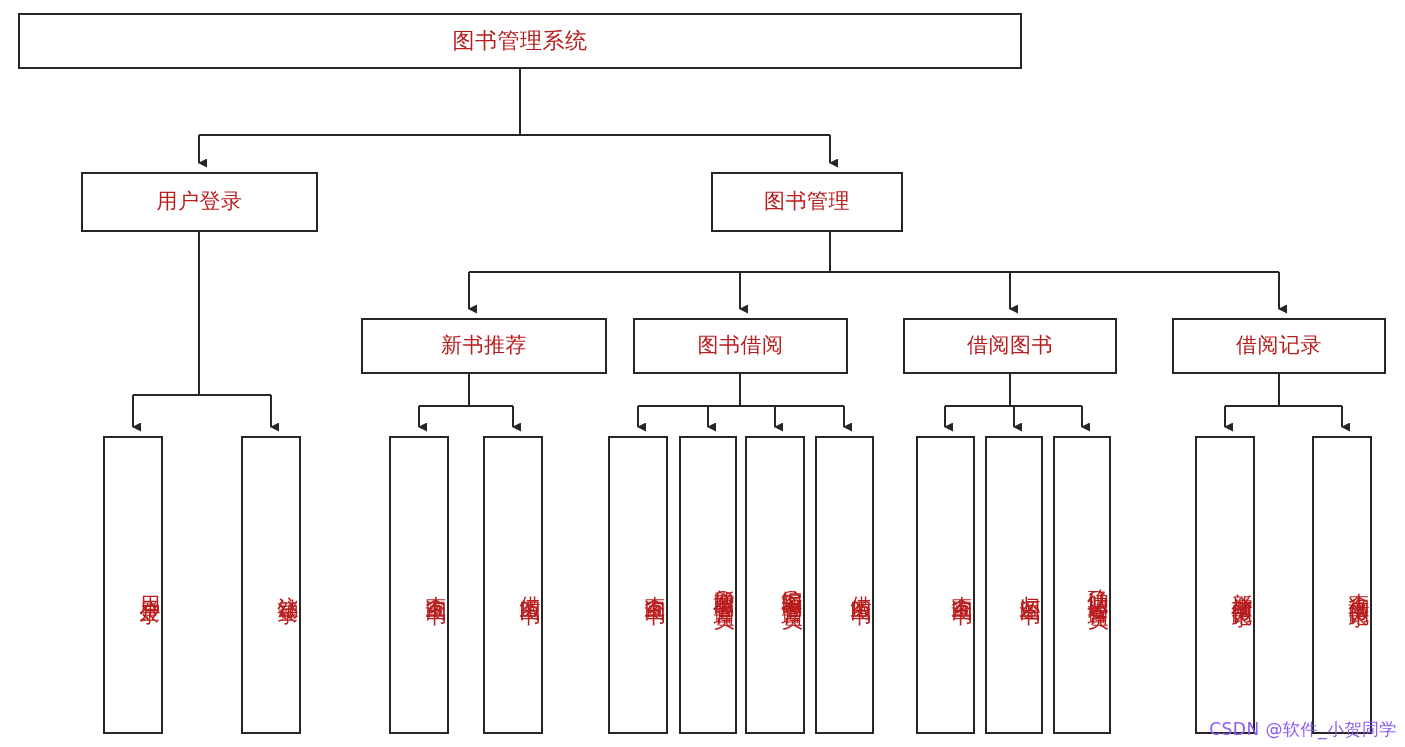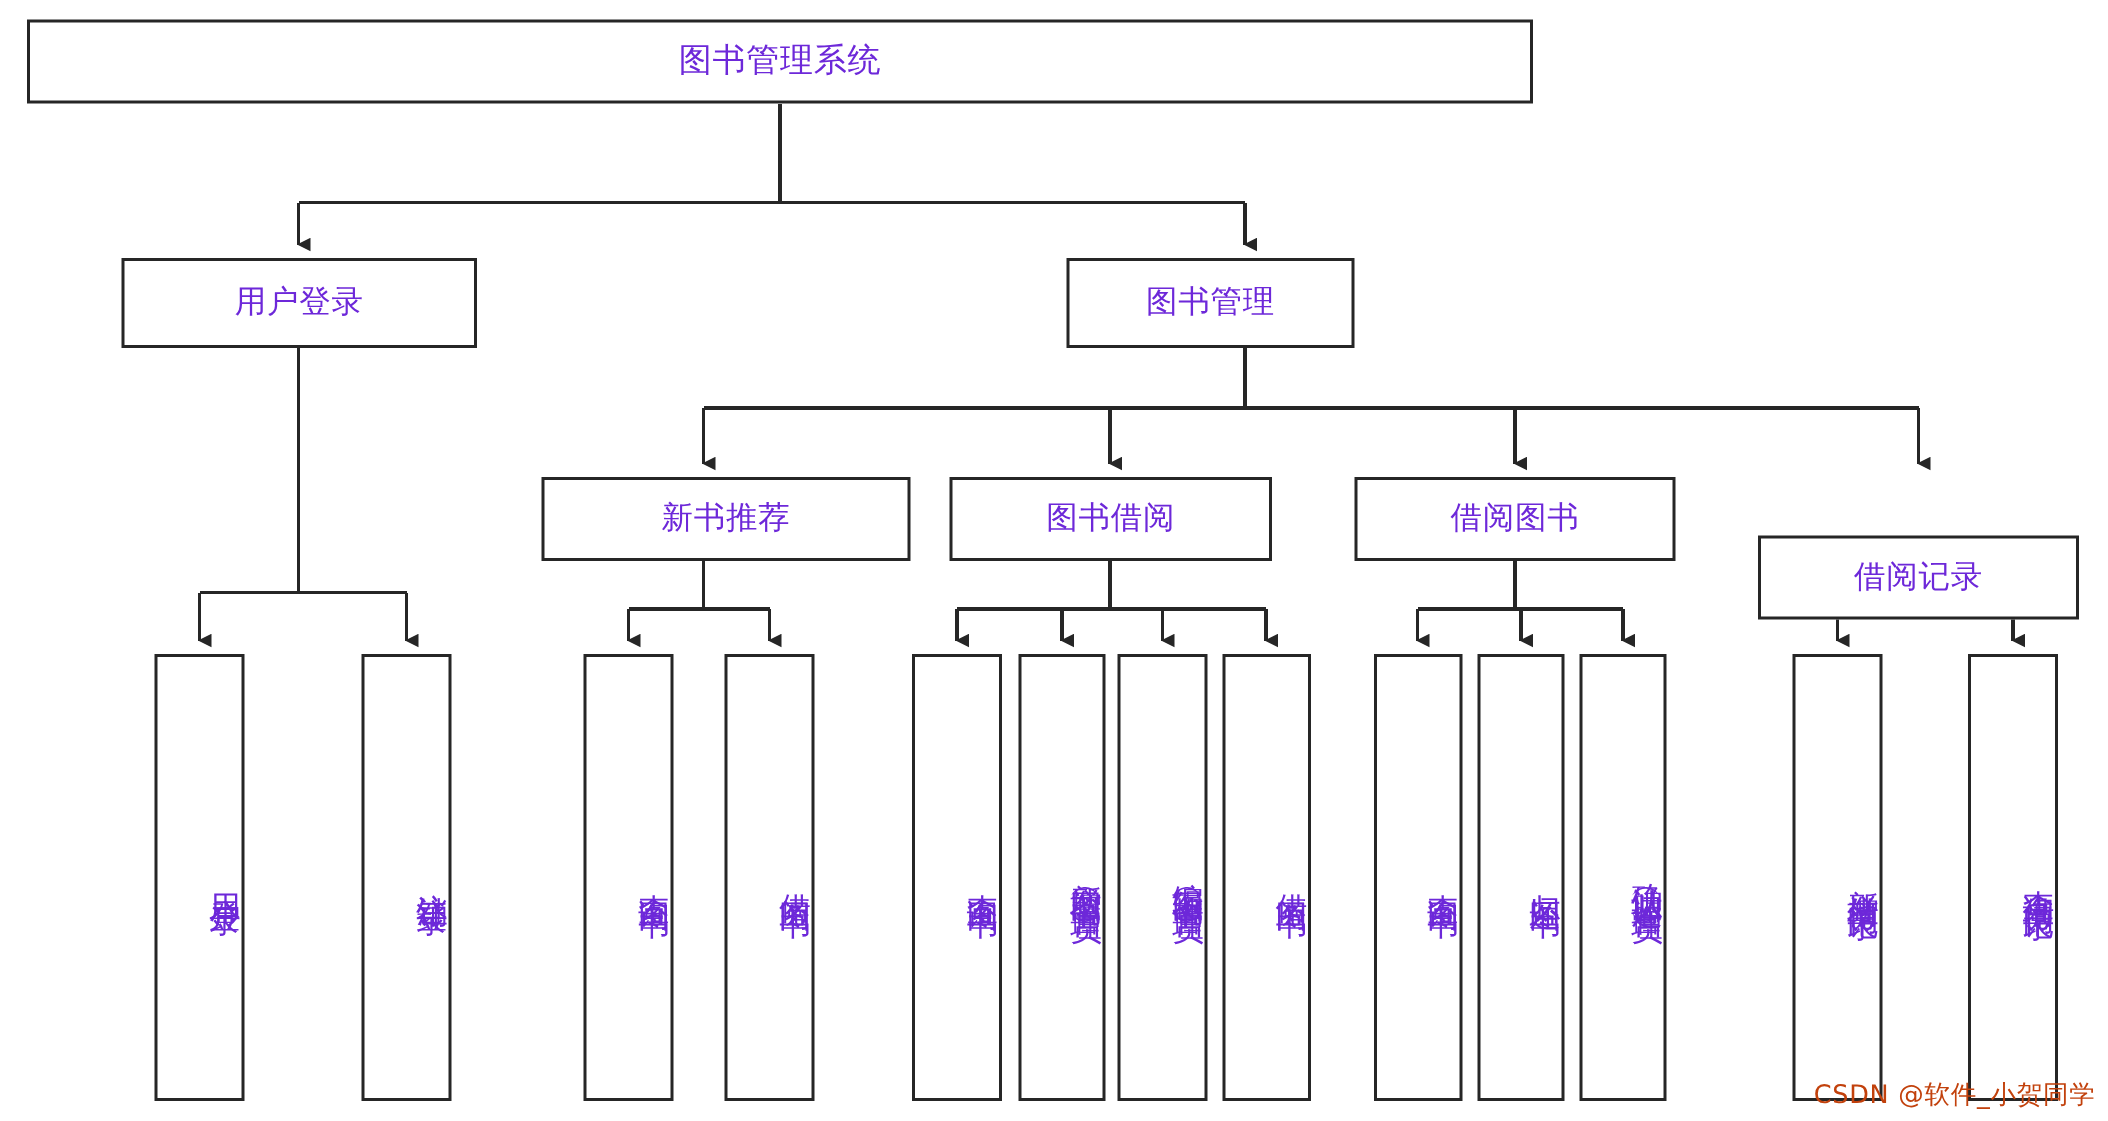--- a/index.html
+++ b/index.html
@@ -26,21 +26,21 @@
     pointer-events: none;
   }
   .node {
     position: absolute;
     box-sizing: border-box;
     border: 2px solid #262626;
     background: #ffffff;
     display: flex;
     align-items: center;
     justify-content: center;
-    color: #6d28d9;
+    color: #b91c1c;
   }
   .node.horiz {
     font-size: 21px;
     letter-spacing: 0.5px;
     line-height: 1.2;
   }
   .node.root {
     font-size: 22px;
   }
   .node.vert {
@@ -120,31 +120,31 @@
   </svg>
 
   <div class="node horiz root" style="left: 18px; top: 13px; width: 1004px; height: 56px; border-color: rgb(38, 38, 38); background: rgb(255, 255, 255);">图书管理系统</div>
 
   <div class="node horiz" style="left: 81px; top: 172px; width: 237px; height: 60px; border-color: rgb(38, 38, 38); background: rgb(255, 255, 255);">用户登录</div>
   <div class="node horiz" style="left: 711px; top: 172px; width: 192px; height: 60px; border-color: rgb(38, 38, 38); background: rgb(255, 255, 255);">图书管理</div>
 
   <div class="node horiz" style="left: 361px; top: 318px; width: 246px; height: 56px; border-color: rgb(38, 38, 38); background: rgb(255, 255, 255);">新书推荐</div>
   <div class="node horiz" style="left: 633px; top: 318px; width: 215px; height: 56px; border-color: rgb(38, 38, 38); background: rgb(255, 255, 255);">图书借阅</div>
   <div class="node horiz" style="left: 903px; top: 318px; width: 214px; height: 56px; border-color: rgb(38, 38, 38); background: rgb(255, 255, 255);">借阅图书</div>
-  <div class="node horiz" style="left: 1172px; top: 318px; width: 214px; height: 56px; border-color: rgb(38, 38, 38); background: rgb(255, 255, 255); margin-top: 39px;">借阅记录</div>
+  <div class="node horiz" style="left: 1172px; top: 318px; width: 214px; height: 56px; border-color: rgb(38, 38, 38); background: rgb(255, 255, 255);">借阅记录</div>
 
   <div class="node vert" style="left: 103px; top: 436px; width: 60px; height: 298px; border-color: rgb(38, 38, 38); background: rgb(255, 255, 255);">用户登录</div>
   <div class="node vert" style="left: 241px; top: 436px; width: 60px; height: 298px; border-color: rgb(38, 38, 38); background: rgb(255, 255, 255);">注销登录</div>
   <div class="node vert" style="left: 389px; top: 436px; width: 60px; height: 298px; border-color: rgb(38, 38, 38); background: rgb(255, 255, 255);">查询图书</div>
   <div class="node vert" style="left: 483px; top: 436px; width: 60px; height: 298px; border-color: rgb(38, 38, 38); background: rgb(255, 255, 255);">借阅图书</div>
   <div class="node vert" style="left: 608px; top: 436px; width: 60px; height: 298px; border-color: rgb(38, 38, 38); background: rgb(255, 255, 255);">查询图书</div>
   <div class="node vert" style="left: 679px; top: 436px; width: 58px; height: 298px; border-color: rgb(38, 38, 38); background: rgb(255, 255, 255);">新增图书（管理员）</div>
   <div class="node vert" style="left: 745px; top: 436px; width: 60px; height: 298px; border-color: rgb(38, 38, 38); background: rgb(255, 255, 255);">编辑图书（管理员）</div>
   <div class="node vert" style="left: 815px; top: 436px; width: 59px; height: 298px; border-color: rgb(38, 38, 38); background: rgb(255, 255, 255);">借阅图书</div>
   <div class="node vert" style="left: 916px; top: 436px; width: 59px; height: 298px; border-color: rgb(38, 38, 38); background: rgb(255, 255, 255);">查询图书</div>
   <div class="node vert" style="left: 985px; top: 436px; width: 58px; height: 298px; border-color: rgb(38, 38, 38); background: rgb(255, 255, 255);">归还图书</div>
   <div class="node vert" style="left: 1053px; top: 436px; width: 58px; height: 298px; border-color: rgb(38, 38, 38); background: rgb(255, 255, 255);">确认归还（管理员）</div>
   <div class="node vert" style="left: 1195px; top: 436px; width: 60px; height: 298px; border-color: rgb(38, 38, 38); background: rgb(255, 255, 255);">新增借阅记录</div>
   <div class="node vert" style="left: 1312px; top: 436px; width: 60px; height: 298px; border-color: rgb(38, 38, 38); background: rgb(255, 255, 255);">查询借阅记录</div>
 
-  <div class="watermark" style="color: #c2410c;">CSDN @软件_小贺同学</div>
+  <div class="watermark" style="color: #8b5cf6;">CSDN @软件_小贺同学</div>
 
 </div>
 
 </body></html>

